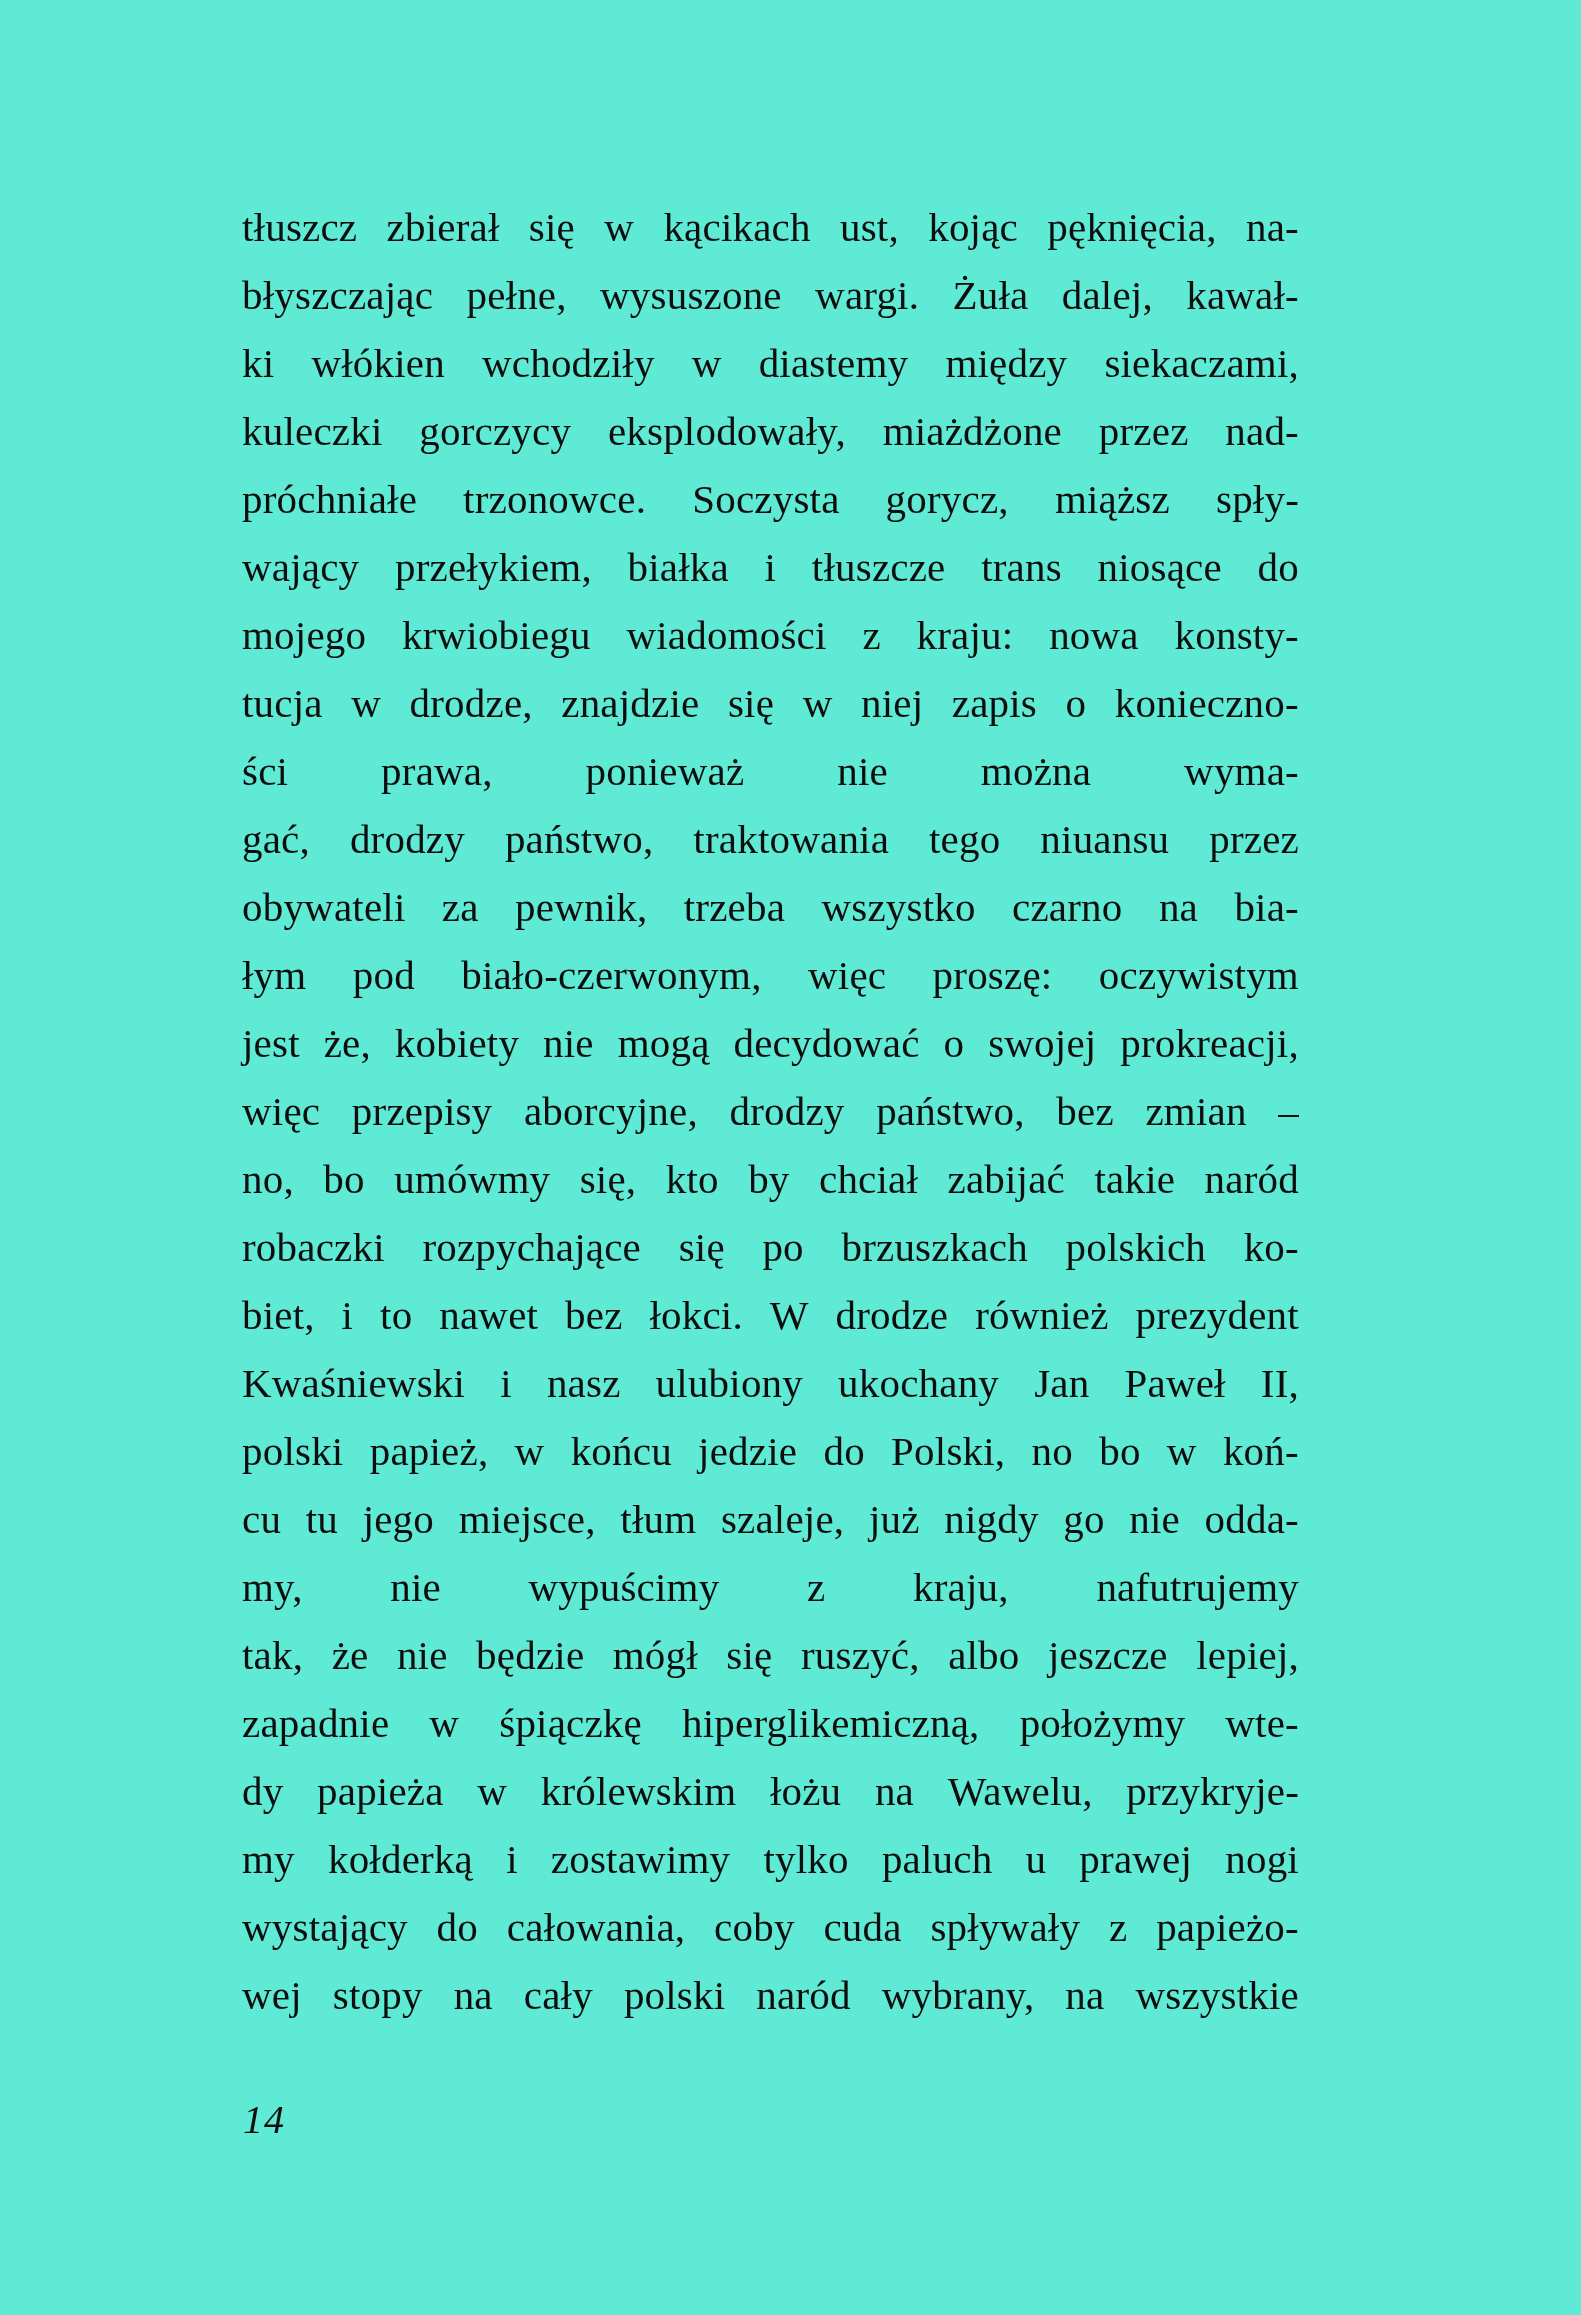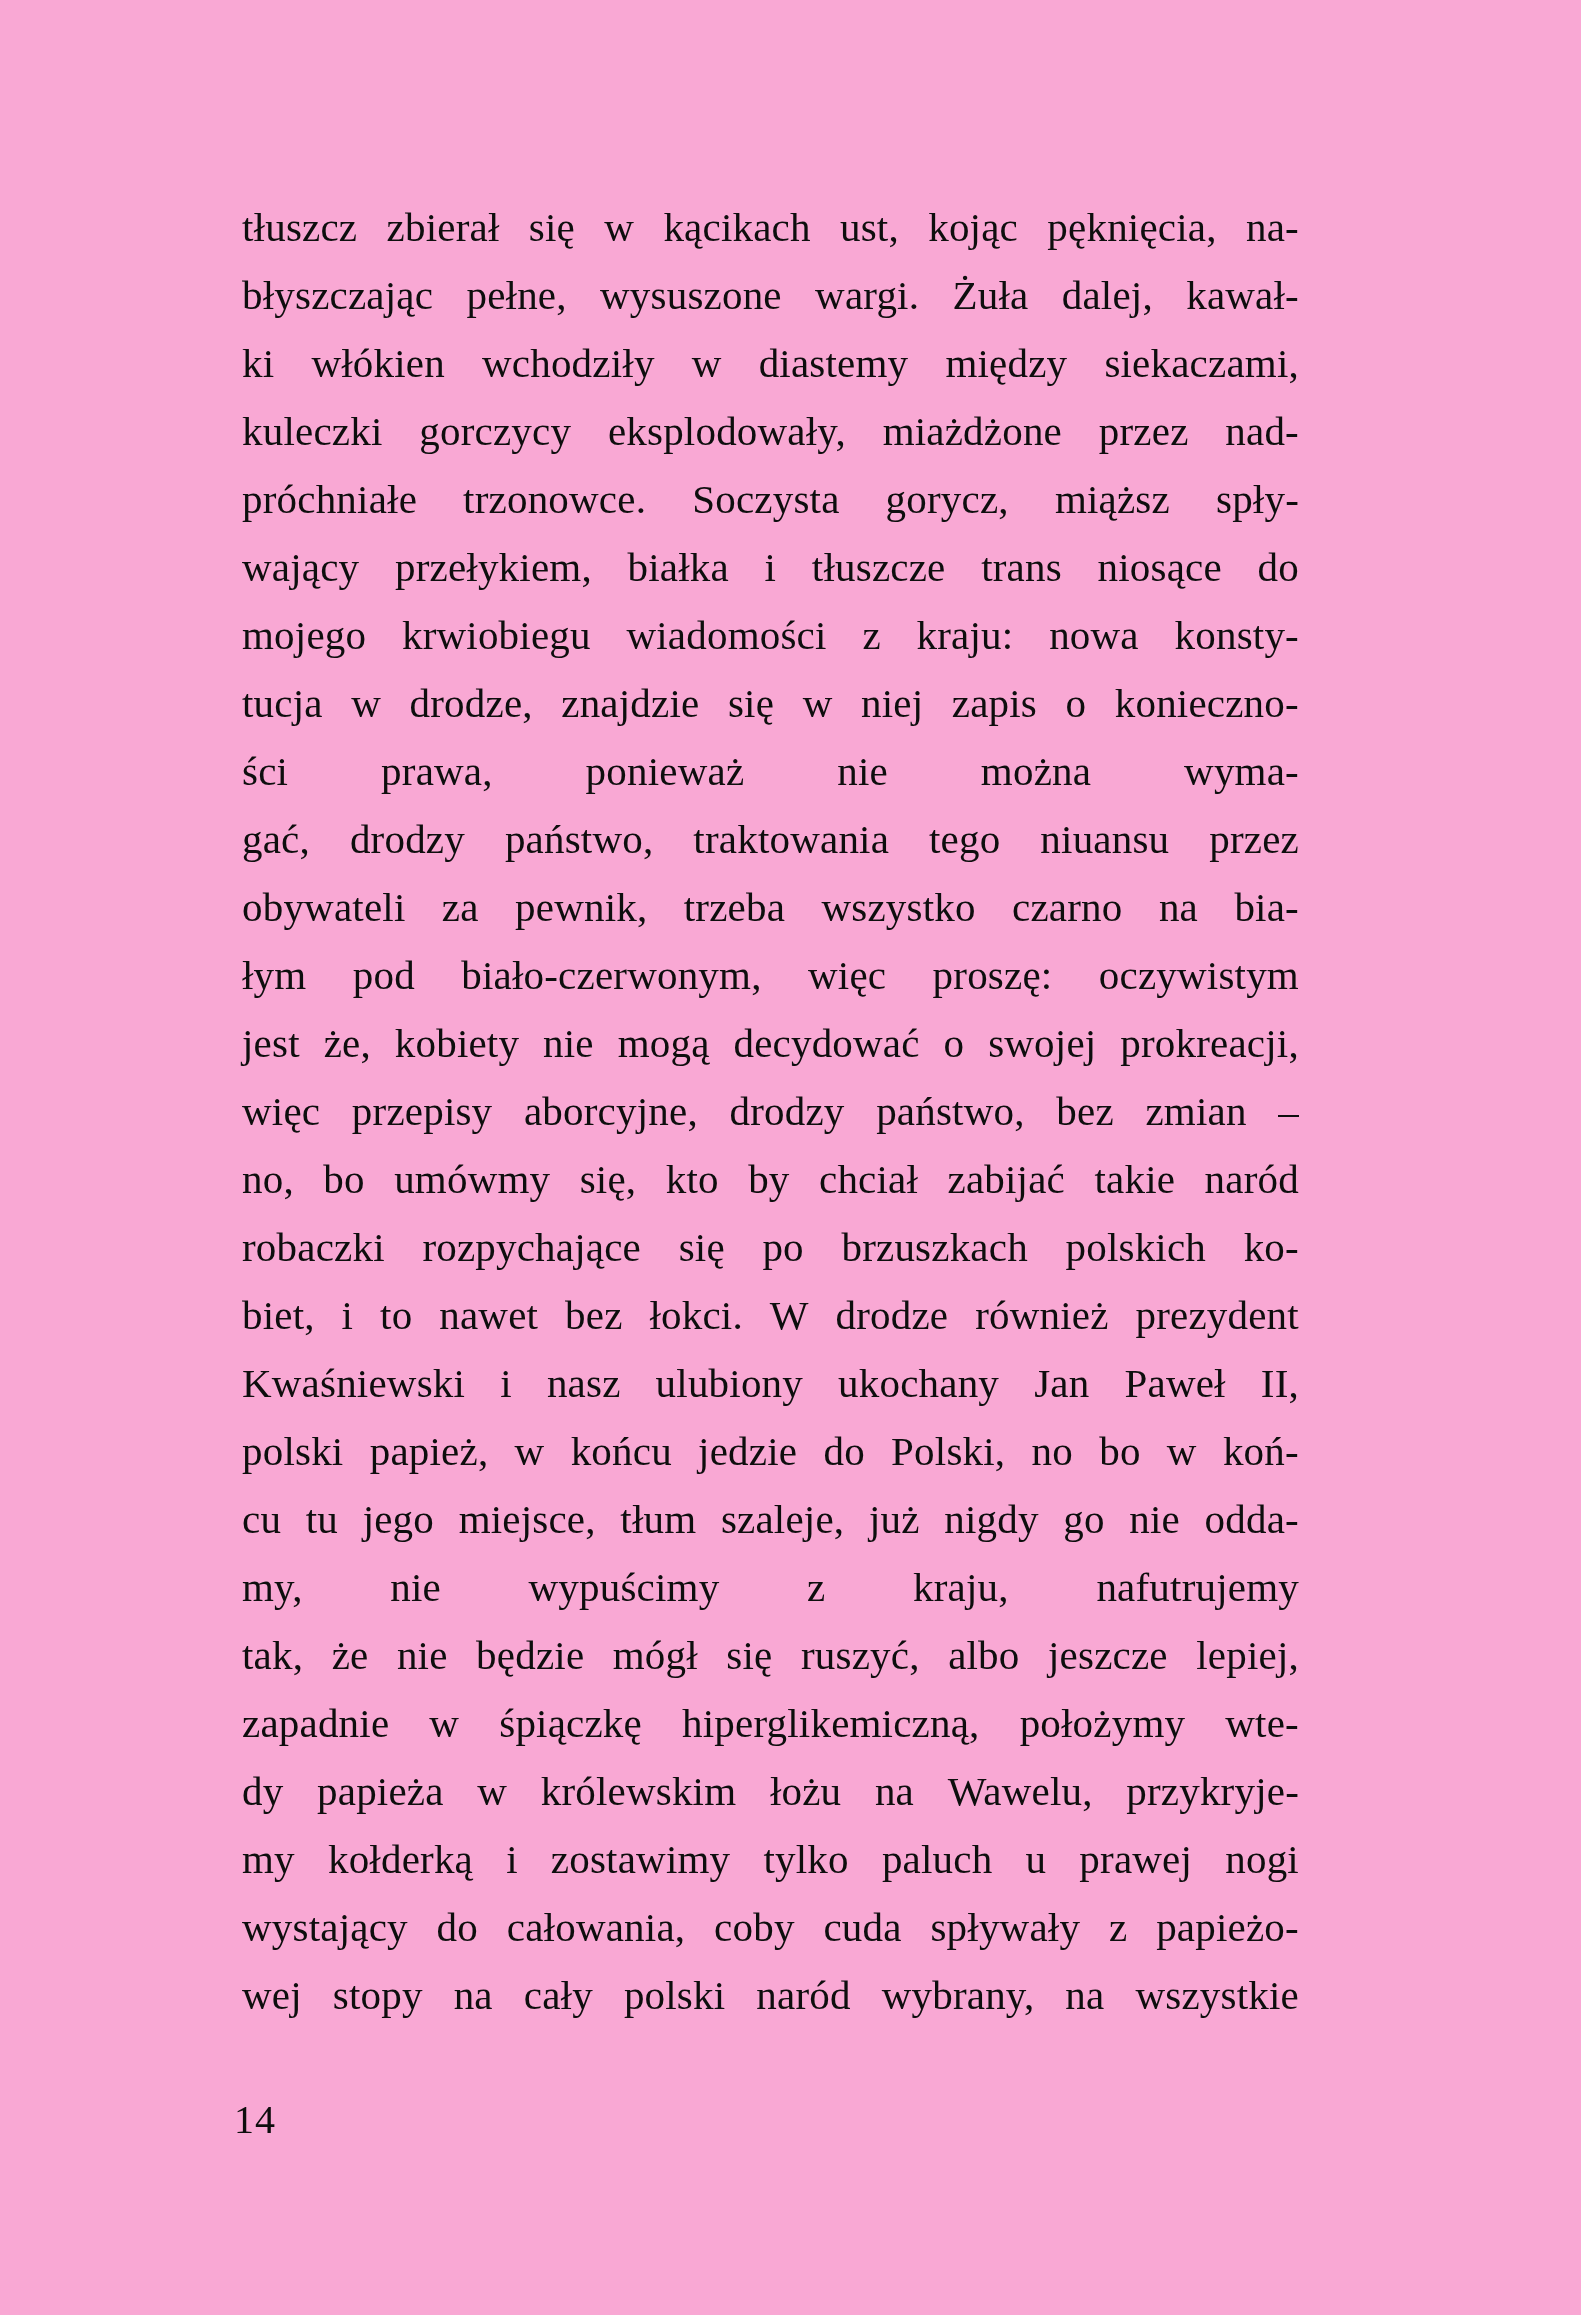--- a/index.html
+++ b/index.html
@@ -11,21 +11,21 @@
     height: 2315px;
     background: #ffffff;
     position: relative;
     overflow: hidden;
     font-family: "Liberation Serif", "DejaVu Serif", serif;
     color: #0e0e0e;
   }
   .book-page {
     position: absolute;
     inset: 0;
-    background: #f9a8d4;
+    background: #5eead4;
   }
   .body-text {
     position: absolute;
     left: 242px;
     top: 193px;
     width: 1057px;
   }
   .line {
     display: flex;
     justify-content: space-between;
@@ -34,27 +34,28 @@
     line-height: 68px;
     font-size: 41px;
     white-space: pre;
     letter-spacing: 0.2px;
   }
   .line span {
     display: inline-block;
   }
   .page-number {
     position: absolute;
-    left: 234px;
+    left: 243px;
     top: 2086px;
     height: 68px;
     line-height: 68px;
     font-size: 40px;
     font-variant-numeric: oldstyle-nums;
     letter-spacing: 1px;
+    font-style: italic;
   }
 </style>
 </head>
 <body>
 
 <div class="book-page">
   <div class="body-text">
       <div class="line"><span>tłuszcz</span><span>zbierał</span><span>się</span><span>w</span><span>kącikach</span><span>ust,</span><span>kojąc</span><span>pęknięcia,</span><span>na-</span></div>
       <div class="line"><span>błyszczając</span><span>pełne,</span><span>wysuszone</span><span>wargi.</span><span>Żuła</span><span>dalej,</span><span>kawał-</span></div>
       <div class="line"><span>ki</span><span>włókien</span><span>wchodziły</span><span>w</span><span>diastemy</span><span>między</span><span>siekaczami,</span></div>

